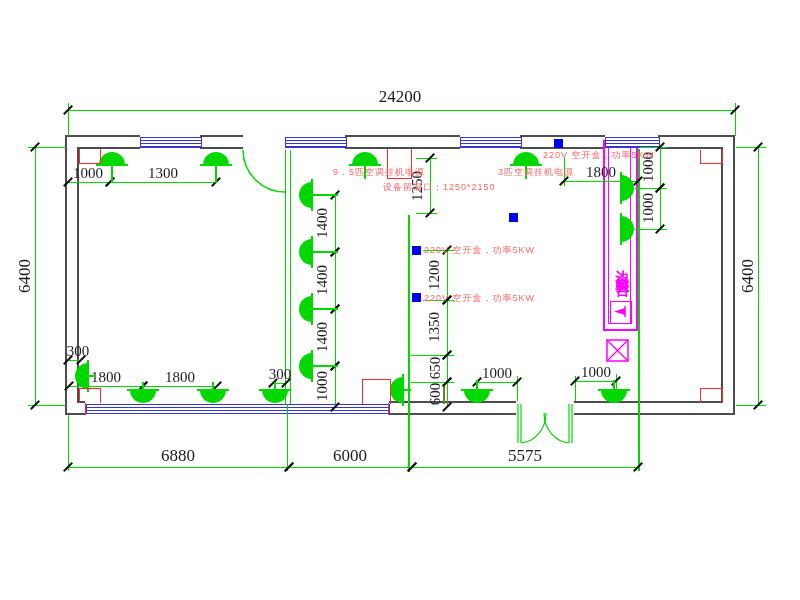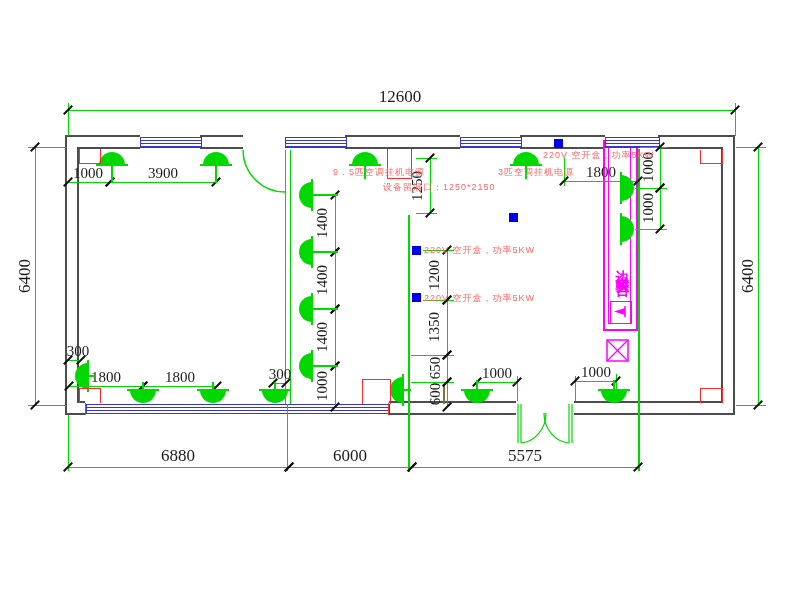--- a/index.html
+++ b/index.html
@@ -102,29 +102,29 @@
     <div class="extline" style="left: 411px; top: 382px; width: 43px; height: 1px;"></div>
     <div class="extline" style="left: 640px; top: 147px; width: 27px; height: 1px;"></div>
     <div class="extline" style="left: 635px; top: 188px; width: 32px; height: 1px;"></div>
     <div class="extline" style="left: 635px; top: 229px; width: 32px; height: 1px;"></div>
     <div class="extline" style="left: 408px; top: 215px; width: 2px; height: 257px; background: rgb(0, 216, 0);"></div>
     <div class="extline" style="left: 638px; top: 149px; width: 2px; height: 322px; background: rgb(0, 216, 0);"></div>
     <div class="extline" style="left: 443px; top: 386px; width: 2px; height: 18px; background: rgb(138, 109, 59);"></div>
     <div class="dimline" style="left: 68px; top: 110px; width: 667px; height: 1.2px;"></div>
     <div class="tick" style="left: 62px; top: 109px;"></div>
     <div class="tick" style="left: 729px; top: 109px;"></div>
-    <div class="dimtxt lg" style="left: 368px; top: 88px;">12600</div>
+    <div class="dimtxt lg" style="left: 368px; top: 88px;">24200</div>
     <div class="dimline" style="left: 68px; top: 182px; width: 42px; height: 1.2px;"></div>
     <div class="tick" style="left: 62px; top: 181px;"></div>
     <div class="tick" style="left: 104px; top: 181px;"></div>
     <div class="dimtxt" style="left: 56px; top: 164px;">1000</div>
     <div class="dimline" style="left: 110px; top: 182px; width: 106px; height: 1.2px;"></div>
     <div class="tick" style="left: 104px; top: 181px;"></div>
     <div class="tick" style="left: 210px; top: 181px;"></div>
-    <div class="dimtxt" style="left: 131px; top: 164px;">3900</div>
+    <div class="dimtxt" style="left: 131px; top: 164px;">1300</div>
     <div class="dimline" style="left: 564px; top: 181px; width: 74px; height: 1.2px;"></div>
     <div class="tick" style="left: 558px; top: 180px;"></div>
     <div class="tick" style="left: 632px; top: 180px;"></div>
     <div class="dimtxt" style="left: 569px; top: 163px;">1800</div>
     <div class="dimline" style="left: 68px; top: 360px; width: 13px; height: 1.2px;"></div>
     <div class="tick" style="left: 62px; top: 359px;"></div>
     <div class="tick" style="left: 75px; top: 359px;"></div>
     <div class="dimtxt" style="left: 46px; top: 342px;">300</div>
     <div class="dimline" style="left: 69px; top: 386px; width: 74px; height: 1.2px;"></div>
     <div class="tick" style="left: 63px; top: 385px;"></div>

